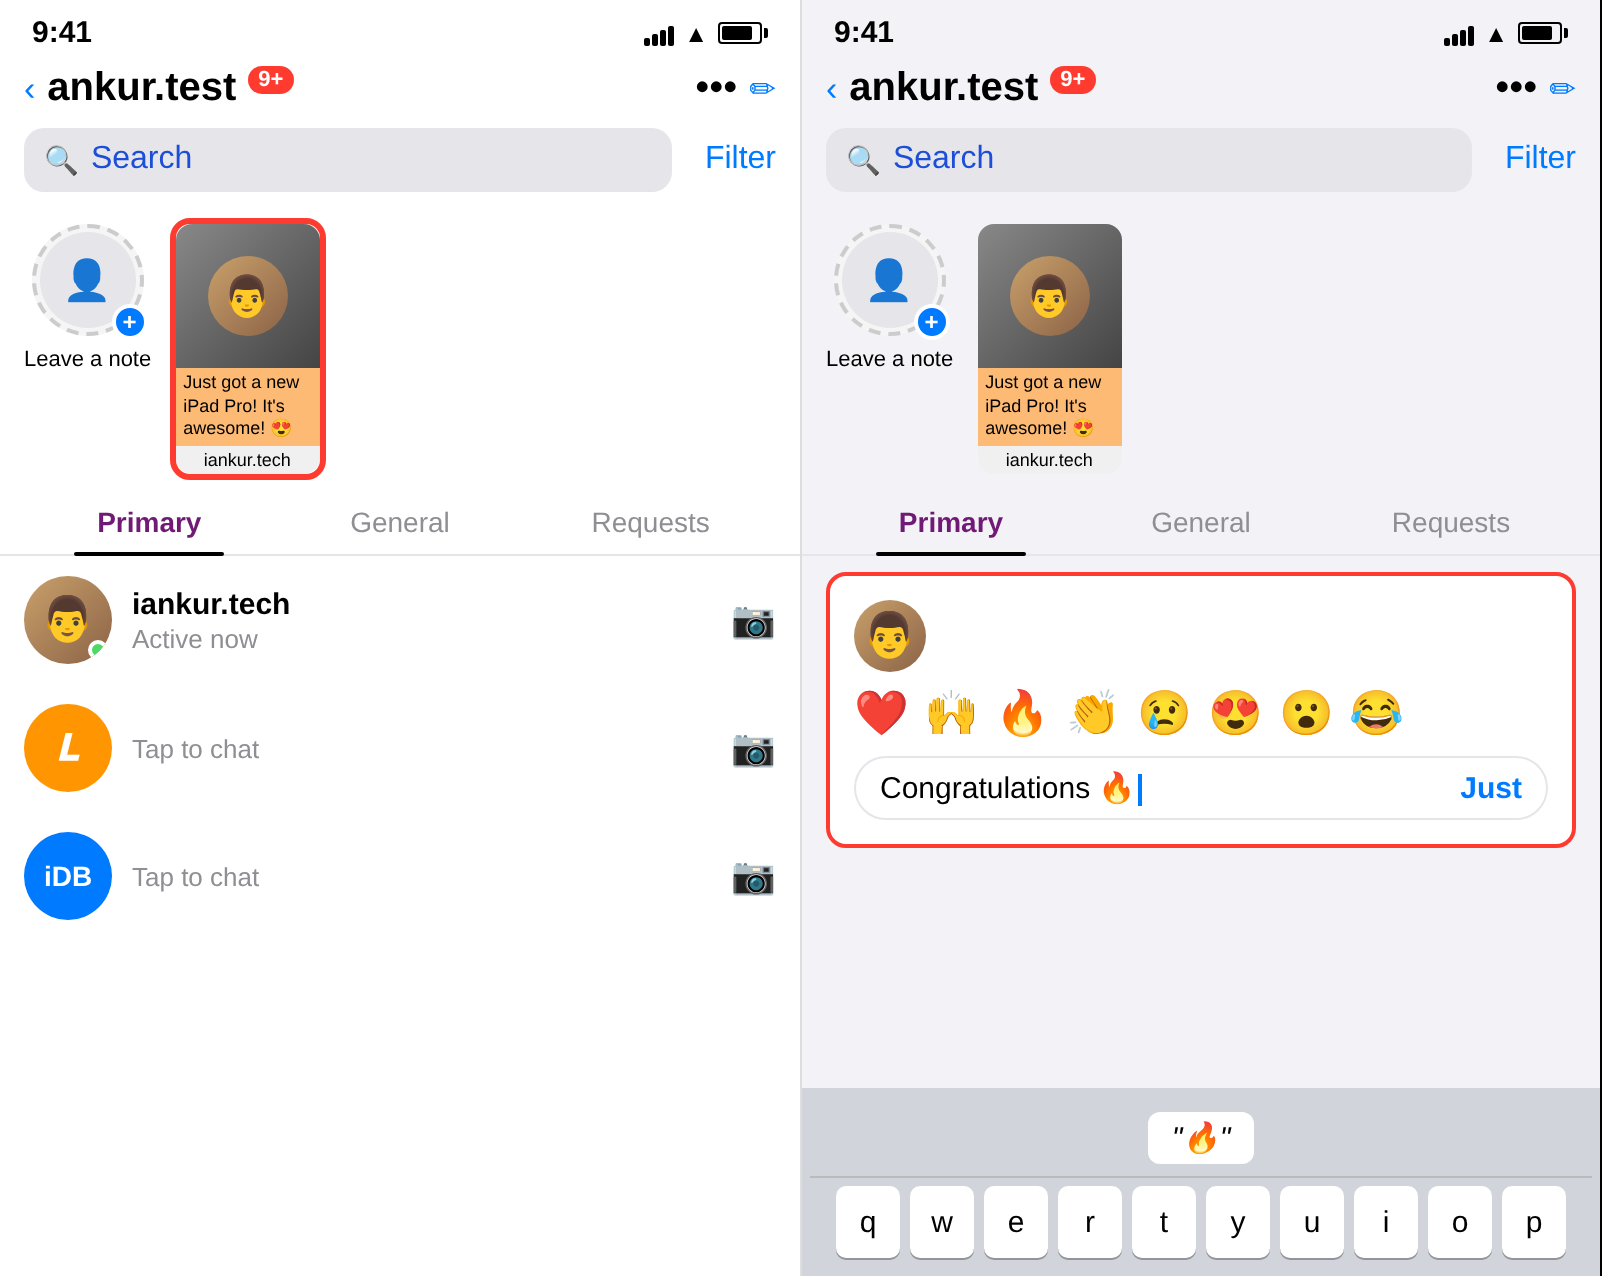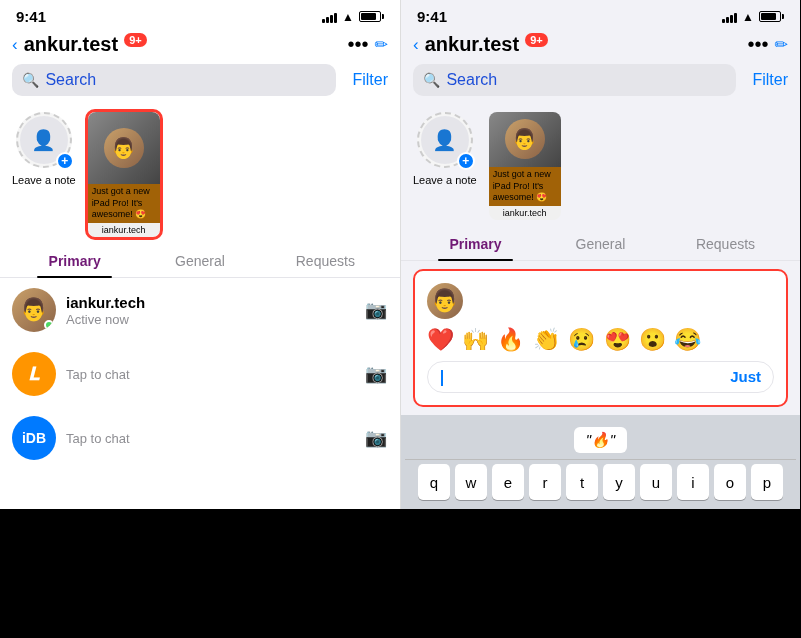--- a/index.html
+++ b/index.html
@@ -6,21 +6,21 @@
     body {
       font-family: -apple-system, BlinkMacSystemFont, 'SF Pro Display', 'Helvetica Neue', sans-serif;
       background: #000;
       display: flex;
       width: 801px;
       height: 638px;
       overflow: hidden;
     }
     .phone-panel {
       width: 400px;
-      height: 509px;
+      height: 638px;
       background: #fff;
       display: flex;
       flex-direction: column;
       position: relative;
       overflow: hidden;
     }
     .phone-panel.right {
       border-left: 1px solid #ddd;
     }
 
@@ -243,21 +243,21 @@
       width: 40px;
       height: 40px;
       border-radius: 50%;
       background: linear-gradient(135deg, #c9a06a, #8b6347);
       display: flex;
       align-items: center;
       justify-content: center;
       font-size: 20px;
     }
     .story-card-text {
-      background: #a16207;
+      background: #fdba74;
       padding: 2px 4px;
       font-size: 9px;
       color: #000;
       line-height: 1.3;
     }
     .story-card-name {
       background: #f0f0f0;
       padding: 2px 4px;
       font-size: 9px;
       color: #000;
@@ -689,21 +689,21 @@
       <span>🔥</span>
       <span>👏</span>
       <span>😢</span>
       <span>😍</span>
       <span>😮</span>
       <span>😂</span>
     </div>
 
     <div class="reply-input-row">
       <span class="reply-input-text">
-        <span class="cursor-blink"></span>
+        <span>Congratulations 🔥</span><span class="cursor-blink"></span>
       </span>
       <span class="send-btn">Just</span>
     </div>
   </div>
 
   <div class="keyboard-area" style="margin-top:auto;">
     <div class="keyboard-suggestion-row">
       <span class="keyboard-suggestion">"🔥"</span>
     </div>
     <div class="keyboard-row">

